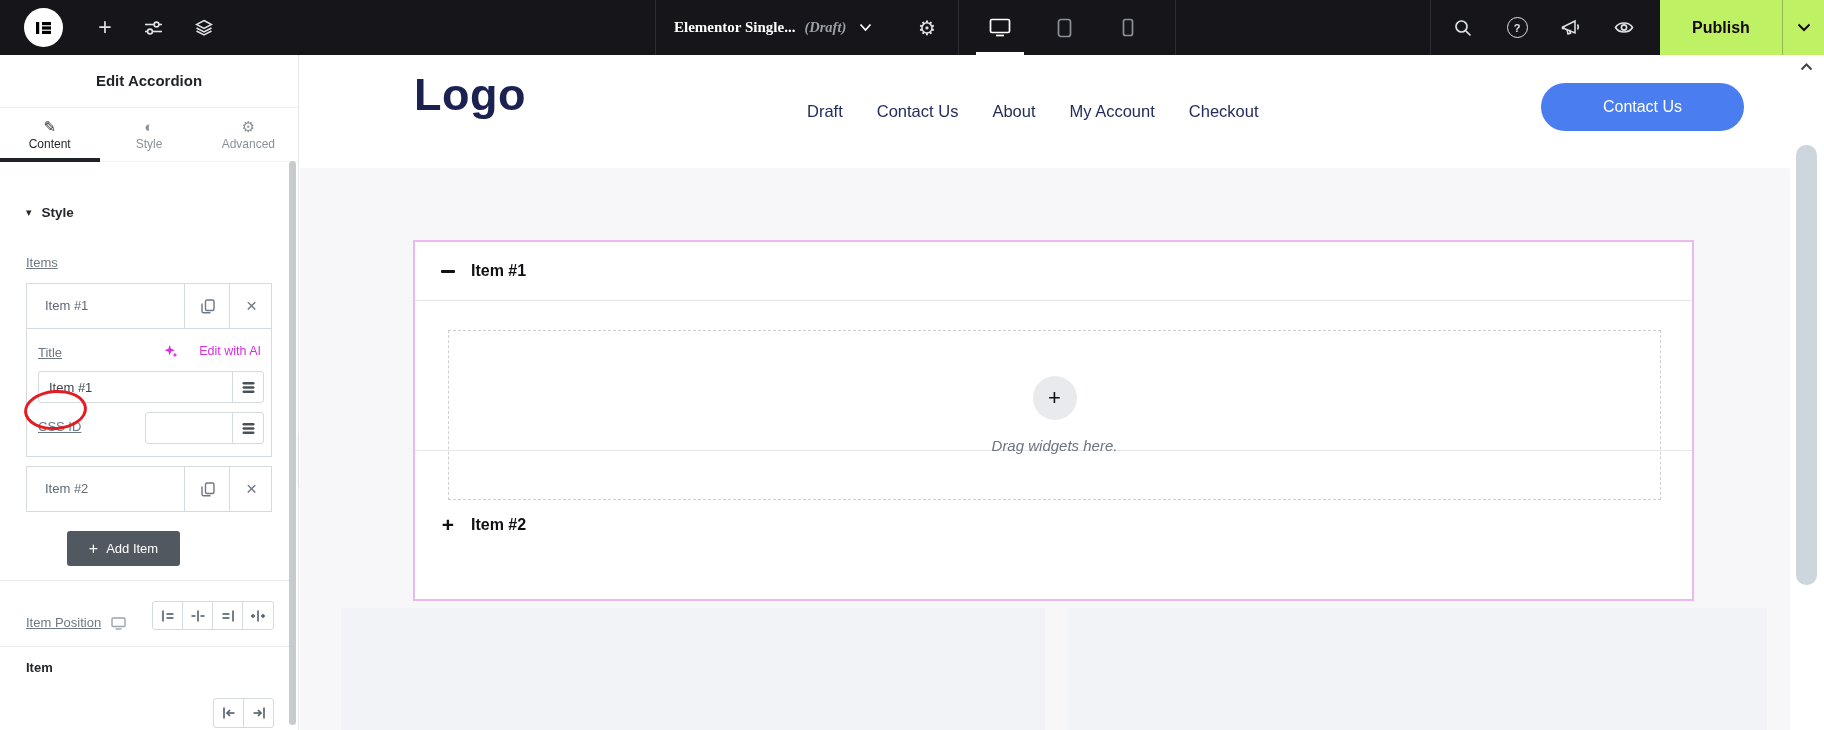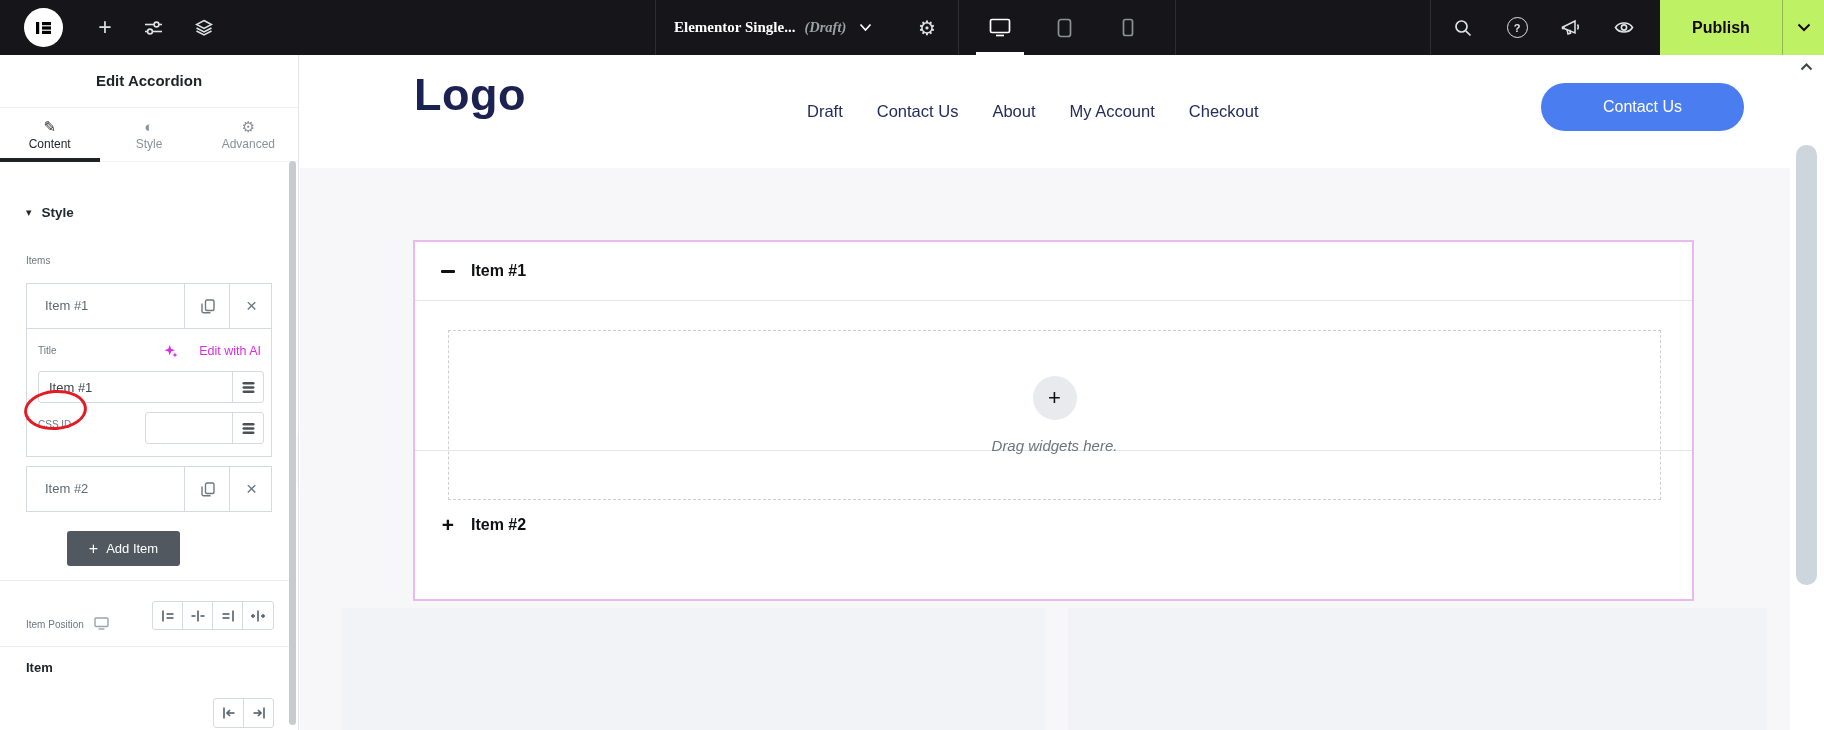--- a/index.html
+++ b/index.html
@@ -20,21 +20,21 @@
   .publish-caret{flex:1;display:flex;align-items:center;justify-content:center;border-left:1px solid rgba(23,6,12,.25);}
   
   .sidebar{position:absolute;left:0;top:55px;width:299px;height:675px;background:#fff;border-right:1px solid #e4e7ea;box-sizing:border-box;}
   .panel-title{height:52px;line-height:52px;text-align:center;font-size:15px;font-weight:700;color:#1f2328;border-bottom:1px solid #edeff1;}
   .tabs{position:relative;height:53px;display:flex;border-bottom:1px solid #f2f3f5;}
   .tab{flex:1;display:flex;flex-direction:column;align-items:center;justify-content:center;gap:3px;color:#8a9199;cursor:pointer;}
   .tab .t-ic{font-size:15px;line-height:15px;}
   .tab .t-lb{font-size:12px;}
   .tab.active{color:#1f2328;}
   .tab-underline{position:absolute;left:0;bottom:-1px;width:100px;height:4px;background:#1f2328;}
-  .side-label{font-size:10px;color:#6d7882;}
+  .side-label{font-size:13px;color:#6d7882;text-decoration:underline;}
   .side-head{font-size:13px;font-weight:700;color:#23272b;}
   .item-row{position:absolute;left:26px;width:246px;height:46px;border:1px solid #d5dadf;box-sizing:border-box;background:#fff;}
   .item-row .row-label{position:absolute;left:18px;top:0;line-height:44px;font-size:13px;color:#5f6a74;}
   .row-cell{position:absolute;top:0;height:44px;border-left:1px solid #d5dadf;display:flex;align-items:center;justify-content:center;color:#6d7882;cursor:pointer;}
   .editor-box{position:absolute;left:26px;top:274px;width:246px;height:128px;border:1px solid #d5dadf;border-top:none;box-sizing:border-box;background:#fff;}
   .ctl-input{position:absolute;border:1px solid #d5dadf;border-radius:3px;box-sizing:border-box;display:flex;background:#fff;}
   .ctl-input input{flex:1;border:none;outline:none;background:transparent;font-size:13px;color:#3f444b;padding:0 0 0 10px;min-width:0;font-family:"Liberation Sans",sans-serif;}
   .dyn-cell{width:30px;border-left:1px solid #d5dadf;display:flex;align-items:center;justify-content:center;cursor:pointer;}
   .ai-link{position:absolute;right:10px;top:15px;display:flex;align-items:center;gap:21px;color:#d92ce0;font-size:12.5px;cursor:pointer;}
   .add-item-btn{position:absolute;left:67px;top:476px;width:113px;height:35px;background:#51585f;border-radius:3px;color:#fff;display:flex;align-items:center;justify-content:center;gap:8px;cursor:pointer;}

